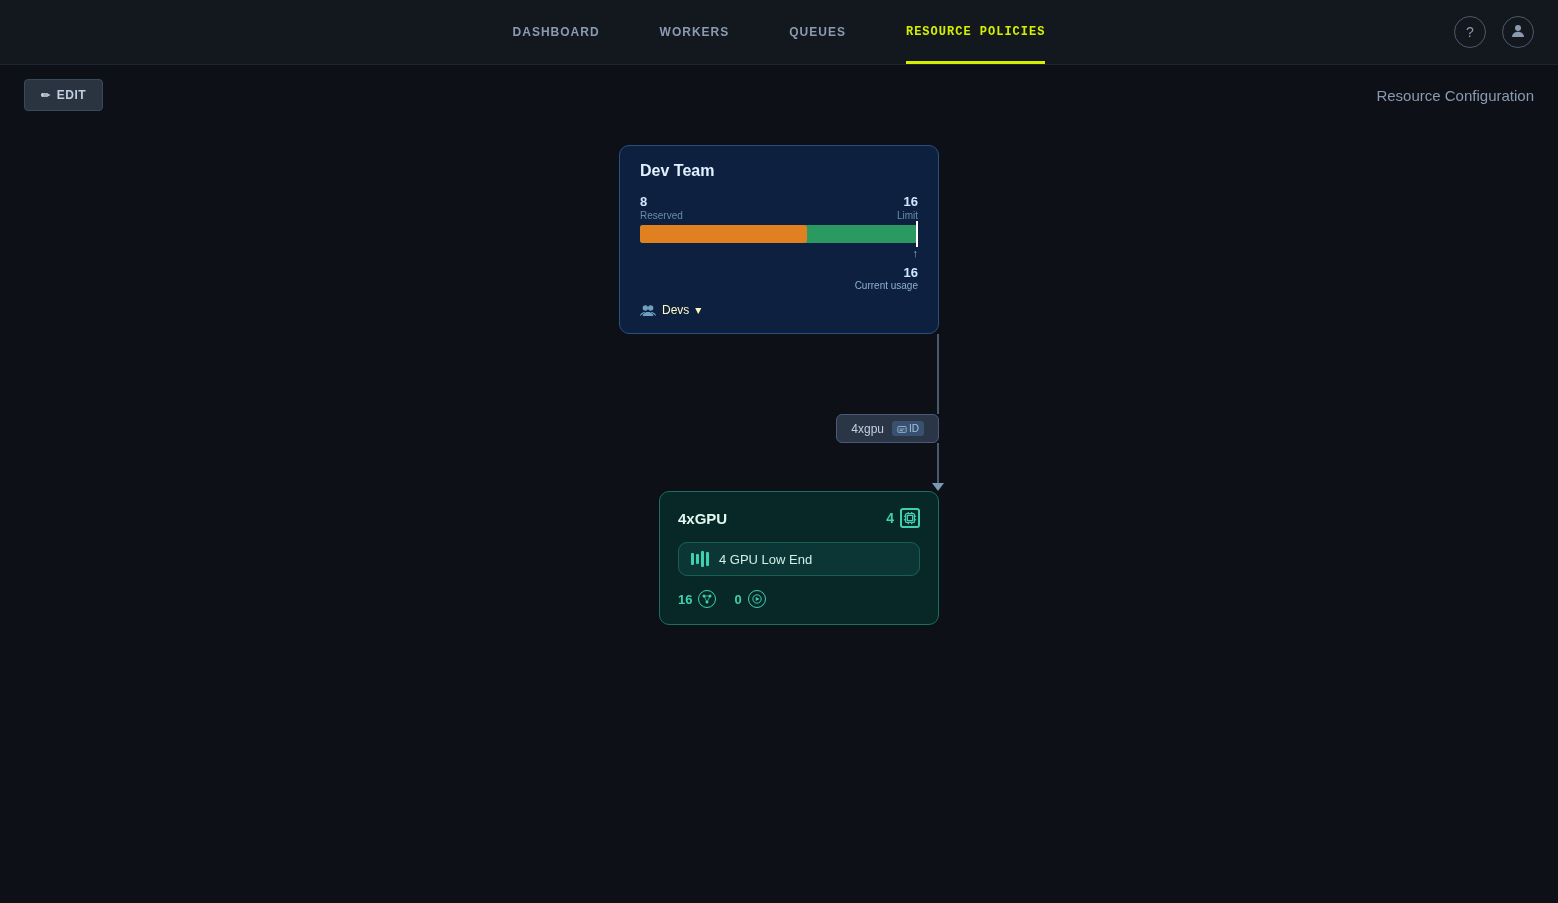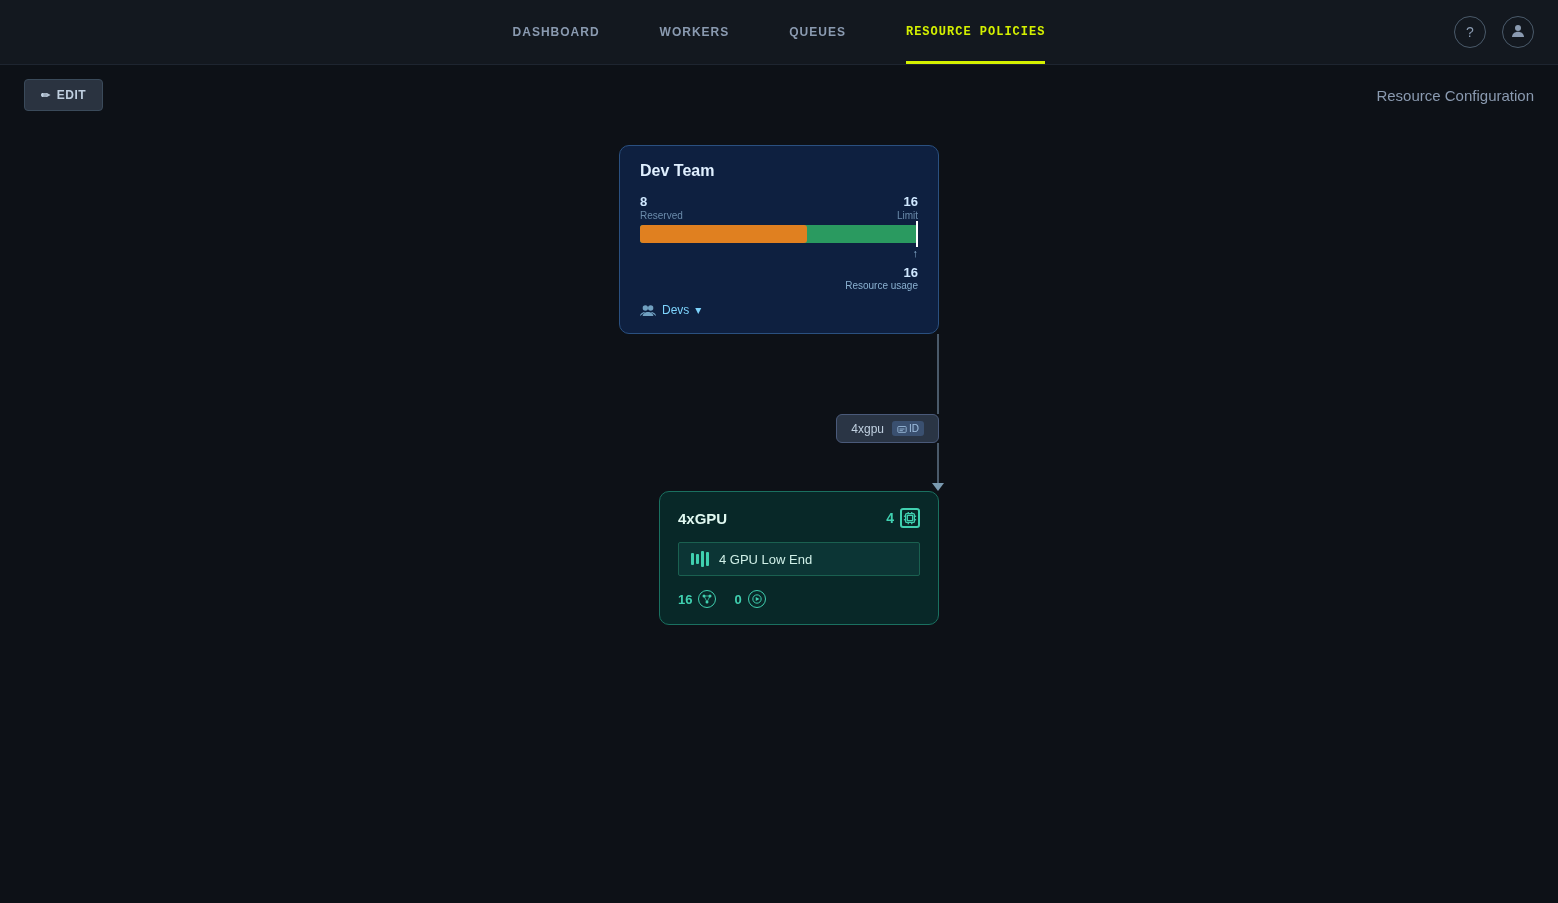--- a/index.html
+++ b/index.html
@@ -222,21 +222,21 @@
       font-weight: 600;
     }
 
     
     .card-footer {
       display: flex;
       align-items: center;
       gap: 6px;
       margin-top: 1px;
       font-size: 12px;
-      color: #7dd3fc;
+      color: #fef9c3;
       cursor: pointer;
     }
 
     
     .gpu-card {
       background-color: #082828;
       border: 1.5px solid #1a7060;
       border-radius: 10px;
       padding: 16px 18px;
       width: 280px;
@@ -269,21 +269,21 @@
       align-items: center;
       justify-content: center;
       font-size: 9px;
       color: #40d0b0;
     }
 
     
     .gpu-row {
       background-color: #0c3535;
       border: 1px solid #1a6050;
-      border-radius: 2px;
+      border-radius: 9px;
       padding: 8px 12px;
       margin-bottom: 8px;
       display: flex;
       align-items: center;
       gap: 10px;
       font-size: 13px;
       color: #d0f0e8;
     }
     .gpu-row-icon {
       display: flex;
@@ -400,21 +400,21 @@
           <div class="progress-bar-green"></div>
           <div class="progress-bar-orange"></div>
           <div class="progress-marker"></div>
         </div>
 
         <div style="display:flex; justify-content:flex-end; margin-top:4px; flex-direction:column; align-items:flex-end;">
           <div style="font-size:11px; color:#8ab0d0; text-align:right;">↑</div>
           <div class="progress-current">
             <span class="cur-val">16</span>
             <br>
-            <span>Resource usage</span>
+            <span>Current usage</span>
           </div>
         </div>
       </div>
 
       <div class="card-footer">
         <svg width="16" height="14" viewBox="0 0 24 18" fill="#70a0c0">
           <circle cx="8" cy="6" r="4"></circle>
           <circle cx="16" cy="6" r="4"></circle>
           <path d="M0 18c0-3.3 3.6-6 8-6"></path>
           <path d="M24 18c0-3.3-3.6-6-8-6"></path>

